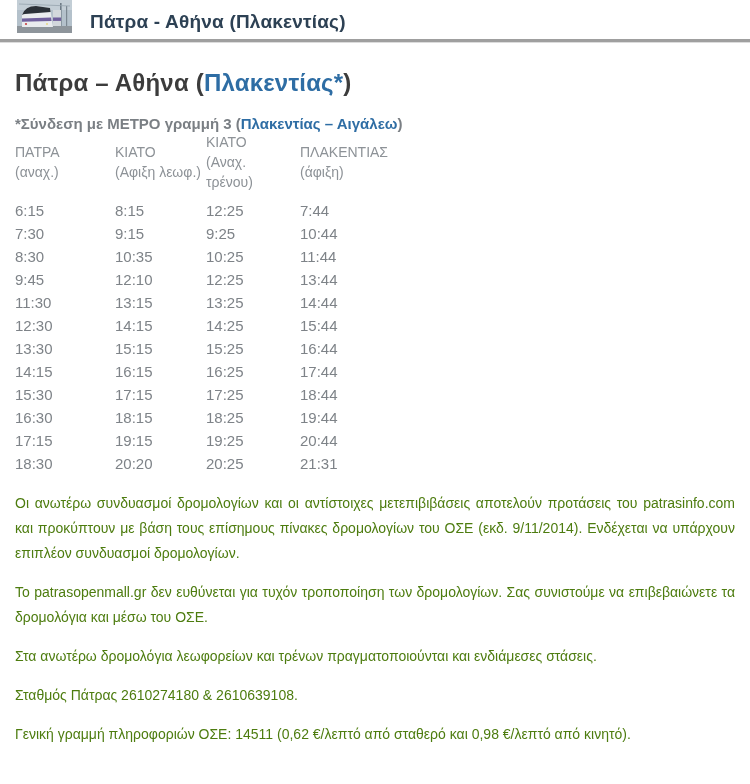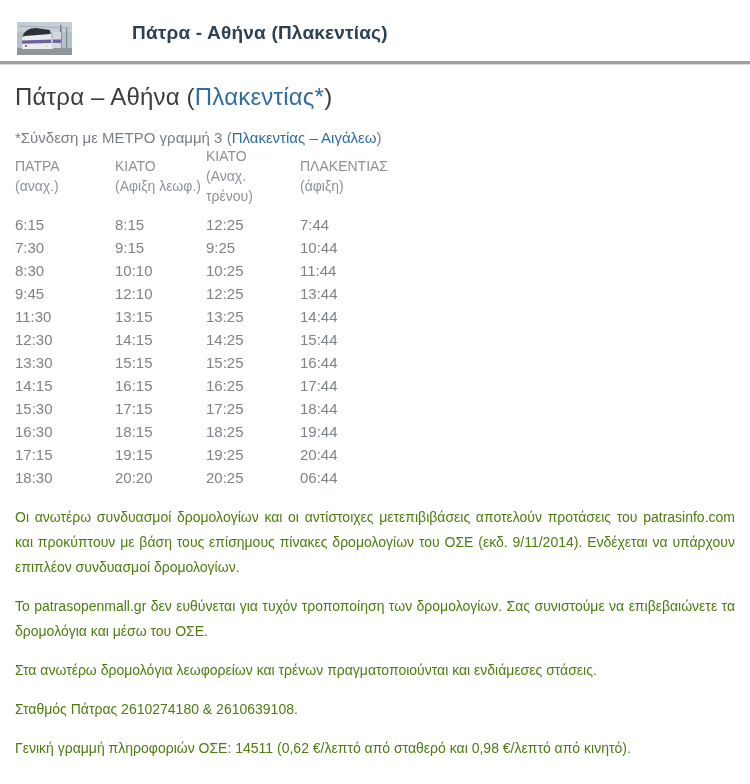--- a/index.html
+++ b/index.html
@@ -7,23 +7,22 @@
     width: 750px;
     min-height: 784px;
     background: #ffffff;
     font-family: "Liberation Sans", sans-serif;
     -webkit-font-smoothing: antialiased;
   }
 
   
   .top-header {
     display: flex;
-    align-items: flex-start;
-    padding: 22px 15px 6px 17px;
-    gap: 42px;
+    align-items: flex-end;
+    padding: 0 15px 6px 17px;
   }
   .train-img {
     width: 55px;
     height: 33px;
     display: block;
     flex: 0 0 auto;
   }
   .header-title {
     margin-left: 18px;
     font-size: 19px;
@@ -34,32 +33,32 @@
   .divider {
     height: 3px;
     background: #9f9f9f;
     border-bottom: 1px solid #dcdcdc;
   }
 
   
   .content { padding: 0 15px 20px 15px; }
 
   .page-title {
-    margin: 18px 0 0 0;
+    margin: 26px 0 0 0;
     font-size: 24px;
-    font-weight: normal;
+    font-weight: bold;
     color: #3c3c3c;
     letter-spacing: 0.2px;
   }
   .accent { color: #2e6da4; }
 
   .subtitle {
     margin-top: 18px;
     font-size: 15px;
-    font-weight: normal;
+    font-weight: bold;
     color: #7a7f84;
   }
 
   
   table.timetable {
     border-collapse: collapse;
     table-layout: fixed;
   }
   .timetable col.c1 { width: 100px; }
   .timetable col.c2 { width: 91px; }
@@ -151,21 +150,21 @@
         <td>7:44</td>
       </tr>
       <tr>
         <td>7:30</td>
         <td>9:15</td>
         <td>9:25</td>
         <td>10:44</td>
       </tr>
       <tr>
         <td>8:30</td>
-        <td>10:10</td>
+        <td>10:35</td>
         <td>10:25</td>
         <td>11:44</td>
       </tr>
       <tr>
         <td>9:45</td>
         <td>12:10</td>
         <td>12:25</td>
         <td>13:44</td>
       </tr>
       <tr>
@@ -207,21 +206,21 @@
       <tr>
         <td>17:15</td>
         <td>19:15</td>
         <td>19:25</td>
         <td>20:44</td>
       </tr>
       <tr>
         <td>18:30</td>
         <td>20:20</td>
         <td>20:25</td>
-        <td>06:44</td>
+        <td>21:31</td>
       </tr>
     </tbody>
   </table>
 
   <div class="notes">
     <p>Οι ανωτέρω συνδυασμοί δρομολογίων και οι αντίστοιχες μετεπιβιβάσεις αποτελούν προτάσεις του patrasinfo.com και προκύπτουν με βάση τους επίσημους πίνακες δρομολογίων του ΟΣΕ (εκδ. 9/11/2014). Ενδέχεται να υπάρχουν επιπλέον συνδυασμοί δρομολογίων.</p>
     <p>Το patrasopenmall.gr δεν ευθύνεται για τυχόν τροποποίηση των δρομολογίων. Σας συνιστούμε να επιβεβαιώνετε τα δρομολόγια και μέσω του ΟΣΕ.</p>
     <p>Στα ανωτέρω δρομολόγια λεωφορείων και τρένων πραγματοποιούνται και ενδιάμεσες στάσεις.</p>
     <p>Σταθμός Πάτρας 2610274180 &amp; 2610639108.</p>
     <p>Γενική γραμμή πληροφοριών ΟΣΕ: 14511 (0,62 €/λεπτό από σταθερό και 0,98 €/λεπτό από κινητό).</p>

